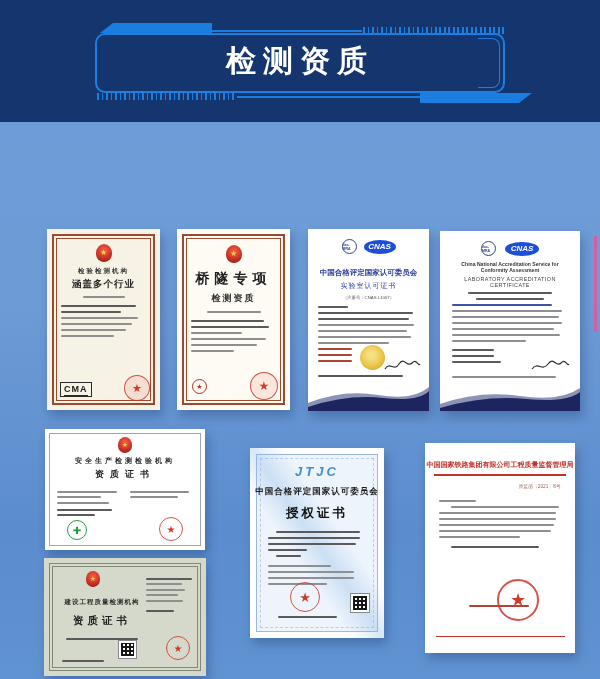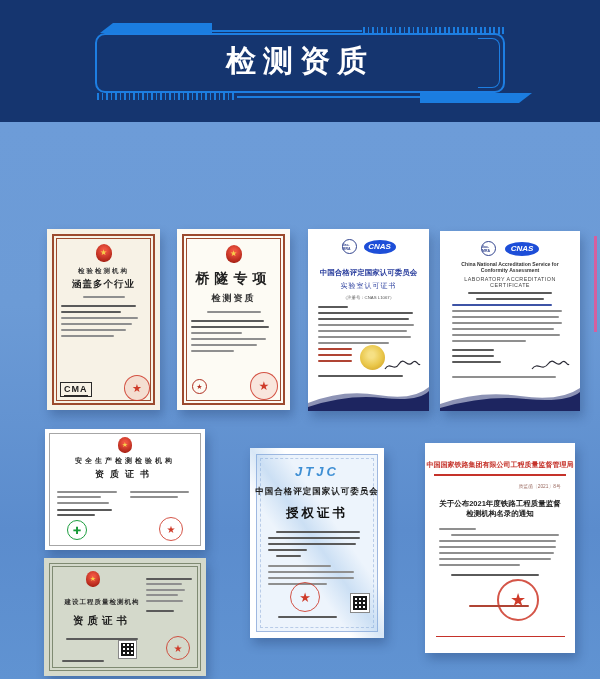--- a/index.html
+++ b/index.html
@@ -277,21 +277,20 @@
     </div>
     <div class="seal" style="width:30px; height:30px; left:40px; bottom:26px; font-size:13px; background:transparent;">★</div>
     <div class="qr" style="width:18px; height:18px; right:15px; bottom:26px;"></div>
     <div class="ln d" style="position:absolute; left:28px; bottom:20px; width:44%;"></div>
   </div>
 
   <div class="cert" style="left:425px; top:443px; width:150px; height:210px;">
     <div class="center" style="margin-top:17px; font-size:7px; font-weight:bold; color:#c5322a; white-space:nowrap;">中国国家铁路集团有限公司工程质量监督管理局</div>
     <div style="width:88%; height:2px; background:#c5322a; margin:4px auto 0 auto;"></div>
     <div style="margin:6px 14px 0 auto; width:max-content; font-size:6px; transform:scale(.8); transform-origin:right; color:#9a6a60;">质监函〔2021〕8号</div>
-    <div class="center" style="margin:8px auto 0 auto; width:82%; font-size:7.5px; font-weight:bold; color:#222; line-height:10px;">关于公布2021年度铁路工程质量监督检测机构名录的通知</div>
     <div class="lines" style="margin-top:9px; padding:0 14px;">
       <div class="ln" style="width:30%;"></div>
       <div class="ln" style="width:88%; margin-left:10%;"></div>
       <div class="ln" style="width:96%;"></div>
       <div class="ln" style="width:96%;"></div>
       <div class="ln" style="width:94%;"></div>
       <div class="ln" style="width:92%;"></div>
       <div class="ln" style="width:66%;"></div>
       <div class="ln d" style="width:72%; margin-left:10%; margin-top:8px;"></div>
     </div>

